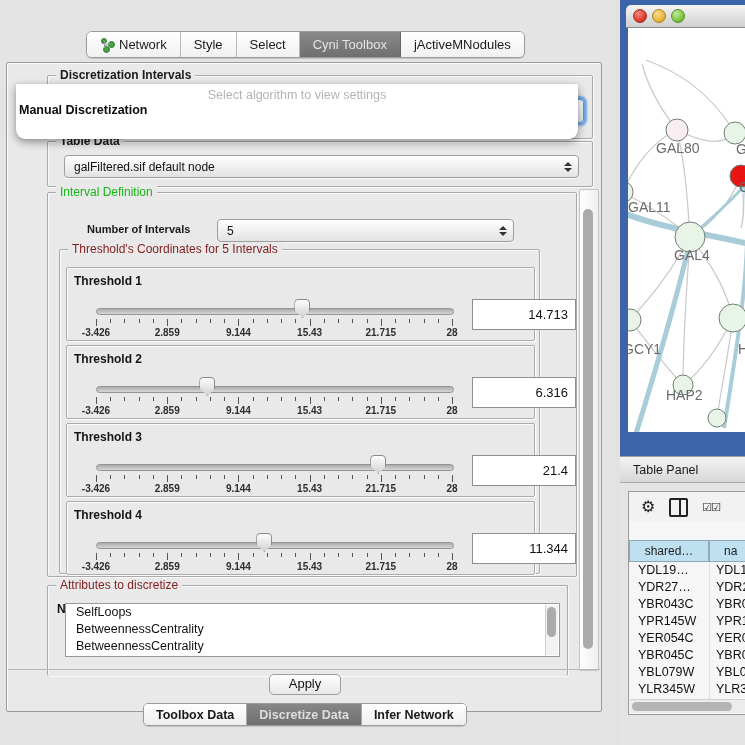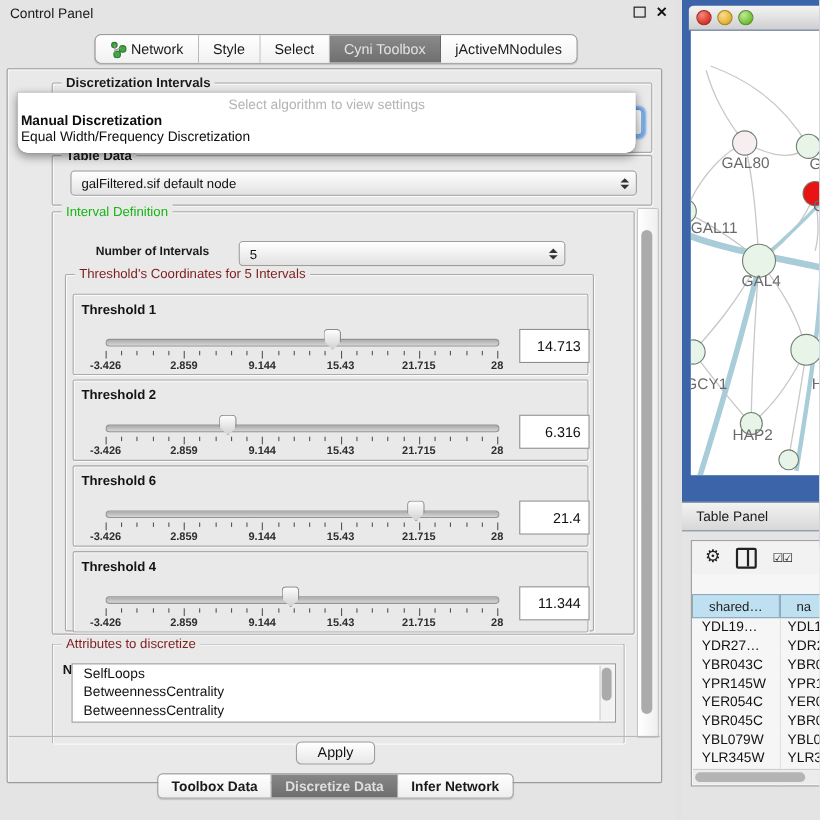--- a/index.html
+++ b/index.html
@@ -55,21 +55,21 @@
   #th-group{left:11px;top:56px;width:479px;height:323px;}
 
   .tpanel{position:absolute;left:6px;width:467px;height:72px;border:1px solid #ababab;border-radius:2px;box-shadow:inset 1px 1px 0 rgba(255,255,255,.8),1px 1px 0 rgba(255,255,255,.8);background:#e9e9e9;}
   .tpanel .tlabel{position:absolute;left:7px;top:6px;font-size:12px;font-weight:bold;color:#141414;}
   .track{position:absolute;left:29px;top:40px;width:356px;height:5px;background:linear-gradient(#ababab,#d6d6d6);border:1px solid #949494;border-radius:4px;}
   .thumb{position:absolute;width:14px;height:17px;background:linear-gradient(#fdfdfd,#d2d2d2);border:1px solid #8a8a8a;border-radius:4px 4px 0 0;clip-path:polygon(0 0,100% 0,100% 58%,50% 100%,0 58%);top:31px;}
   .tick{position:absolute;width:1px;background:#555;}
   .tick.minor{height:4px;top:51px;}
   .tick.major{height:7px;top:51px;}
   .ticklab{position:absolute;top:59px;width:64px;text-align:center;font-size:10px;font-weight:bold;color:#2d2d2d;}
-  .vbox{position:absolute;left:405px;top:31px;width:55px;height:29px;background:#fff;border:1px solid #8e8e8e;font-size:13px;color:#111;text-align:right;line-height:29px;padding-right:7px;}
+  .vbox{position:absolute;left:405px;top:31px;width:55px;height:29px;background:#fff;border:1px solid #8e8e8e;font-size:13px;color:#111;text-align:right;line-height:29px;padding-right:7px;padding-left:40px;}
 
   #attr-group{left:40px;top:522px;width:519px;height:90px;border-bottom:none;}
   #attr-title2{position:absolute;left:9px;top:16px;font-size:12px;font-weight:bold;color:#141414;}
   #attr-list{position:absolute;left:17px;top:17px;width:493px;height:52px;background:#ffffff;border:1px solid #9a9a9a;overflow:hidden;}
   .attr-item{font-size:12.5px;color:#111;height:17px;line-height:17px;padding-left:10px;white-space:nowrap;}
   #attr-sb{position:absolute;right:1px;top:1px;width:12px;height:50px;background:#f2f2f2;border-left:1px solid #cfcfcf;}
   #attr-sb .th{position:absolute;left:1px;top:2px;width:9px;height:30px;background:#ababab;border-radius:5px;}
 
   #cp-vsb{left:572px;top:126px;width:18px;height:480px;background:linear-gradient(to right,#ffffff,#efefef);border:1px solid #c6c6c6;border-radius:2px;}
   #cp-vsb .th{position:absolute;left:3px;top:19px;width:10px;height:440px;background:#ababab;border-radius:6px;}
@@ -110,27 +110,20 @@
   .trow .c2{width:120px;padding-left:6px;box-sizing:border-box;white-space:nowrap;overflow:hidden;border-left:1px solid #e0e0e0;}
   #tp-hsb{position:absolute;left:1px;bottom:1px;width:116px;height:13px;background:#ececec;border-top:1px solid #cfcfcf;}
   #tp-hsb .th{position:absolute;left:2px;top:2px;width:100px;height:9px;background:#b4b4b4;border-radius:5px;}
 </style>
 </head>
 <body>
 
 <div id="root">
 
   <div class="abs" id="cp">
-    <div class="abs" id="cp-titlebar">
-      <span class="abs" id="cp-title">Control Panel</span>
-      <div class="abs" id="win-btns">
-        <span class="float-btn"></span>
-        <span class="close-btn">✕</span>
-      </div>
-    </div>
 
     <div class="abs" id="top-tabs">
         <div class="ttab">
           <span class="net-ico">
             <i style="left:1px;top:0;width:4px;height:4px"></i>
             <i style="left:8px;top:3px;width:5px;height:5px"></i>
             <i style="left:3px;top:8px;width:5px;height:5px"></i>
             <span class="l" style="left:4px;top:3px;width:1px;height:7px"></span>
             <span class="l" style="left:5px;top:6px;width:5px;height:1px;transform:rotate(-25deg)"></span>
           </span>
@@ -160,21 +153,20 @@
               <b class="up"></b>
               <b class="dn"></b>
             </span>
         </div>
       </div>
 
       <div class="abs" id="popup">
         <div id="popup-hint">Select algorithm to view settings</div>
         <div id="popup-options">
             <div class="popup-opt bold">Manual Discretization</div>
-            <div class="popup-opt">Equal Width/Frequency Discretization</div>
           </div>
       </div>
 
       <div class="group" id="td-group">
         <span class="gtitle dark">Table Data</span>
         <div class="combo" id="td-combo">
           <span class="val">galFiltered.sif default node</span>
           <span class="stepper">
               <b class="up"></b>
               <b class="dn"></b>
@@ -265,21 +257,21 @@
                 <div class="ticklab" style="left: -3px;">-3.426</div>
                 <div class="ticklab" style="left: 68.2px;">2.859</div>
                 <div class="ticklab" style="left: 139.4px;">9.144</div>
                 <div class="ticklab" style="left: 210.6px;">15.43</div>
                 <div class="ticklab" style="left: 281.8px;">21.715</div>
                 <div class="ticklab" style="left: 353px;">28</div>
                 <div class="thumb" style="left: 132.359px;"></div>
                 <div class="vbox">6.316</div>
               </div>
               <div class="tpanel" style="top: 173px;">
-                <div class="tlabel">Threshold 6</div>
+                <div class="tlabel">Threshold 3</div>
                 <div class="track"></div>
                 <div class="tick major" style="left: 29px;"></div>
                 <div class="tick minor" style="left: 43.24px;"></div>
                 <div class="tick minor" style="left: 57.48px;"></div>
                 <div class="tick minor" style="left: 71.72px;"></div>
                 <div class="tick minor" style="left: 85.96px;"></div>
                 <div class="tick major" style="left: 100.2px;"></div>
                 <div class="tick minor" style="left: 114.44px;"></div>
                 <div class="tick minor" style="left: 128.68px;"></div>
                 <div class="tick minor" style="left: 142.92px;"></div>

